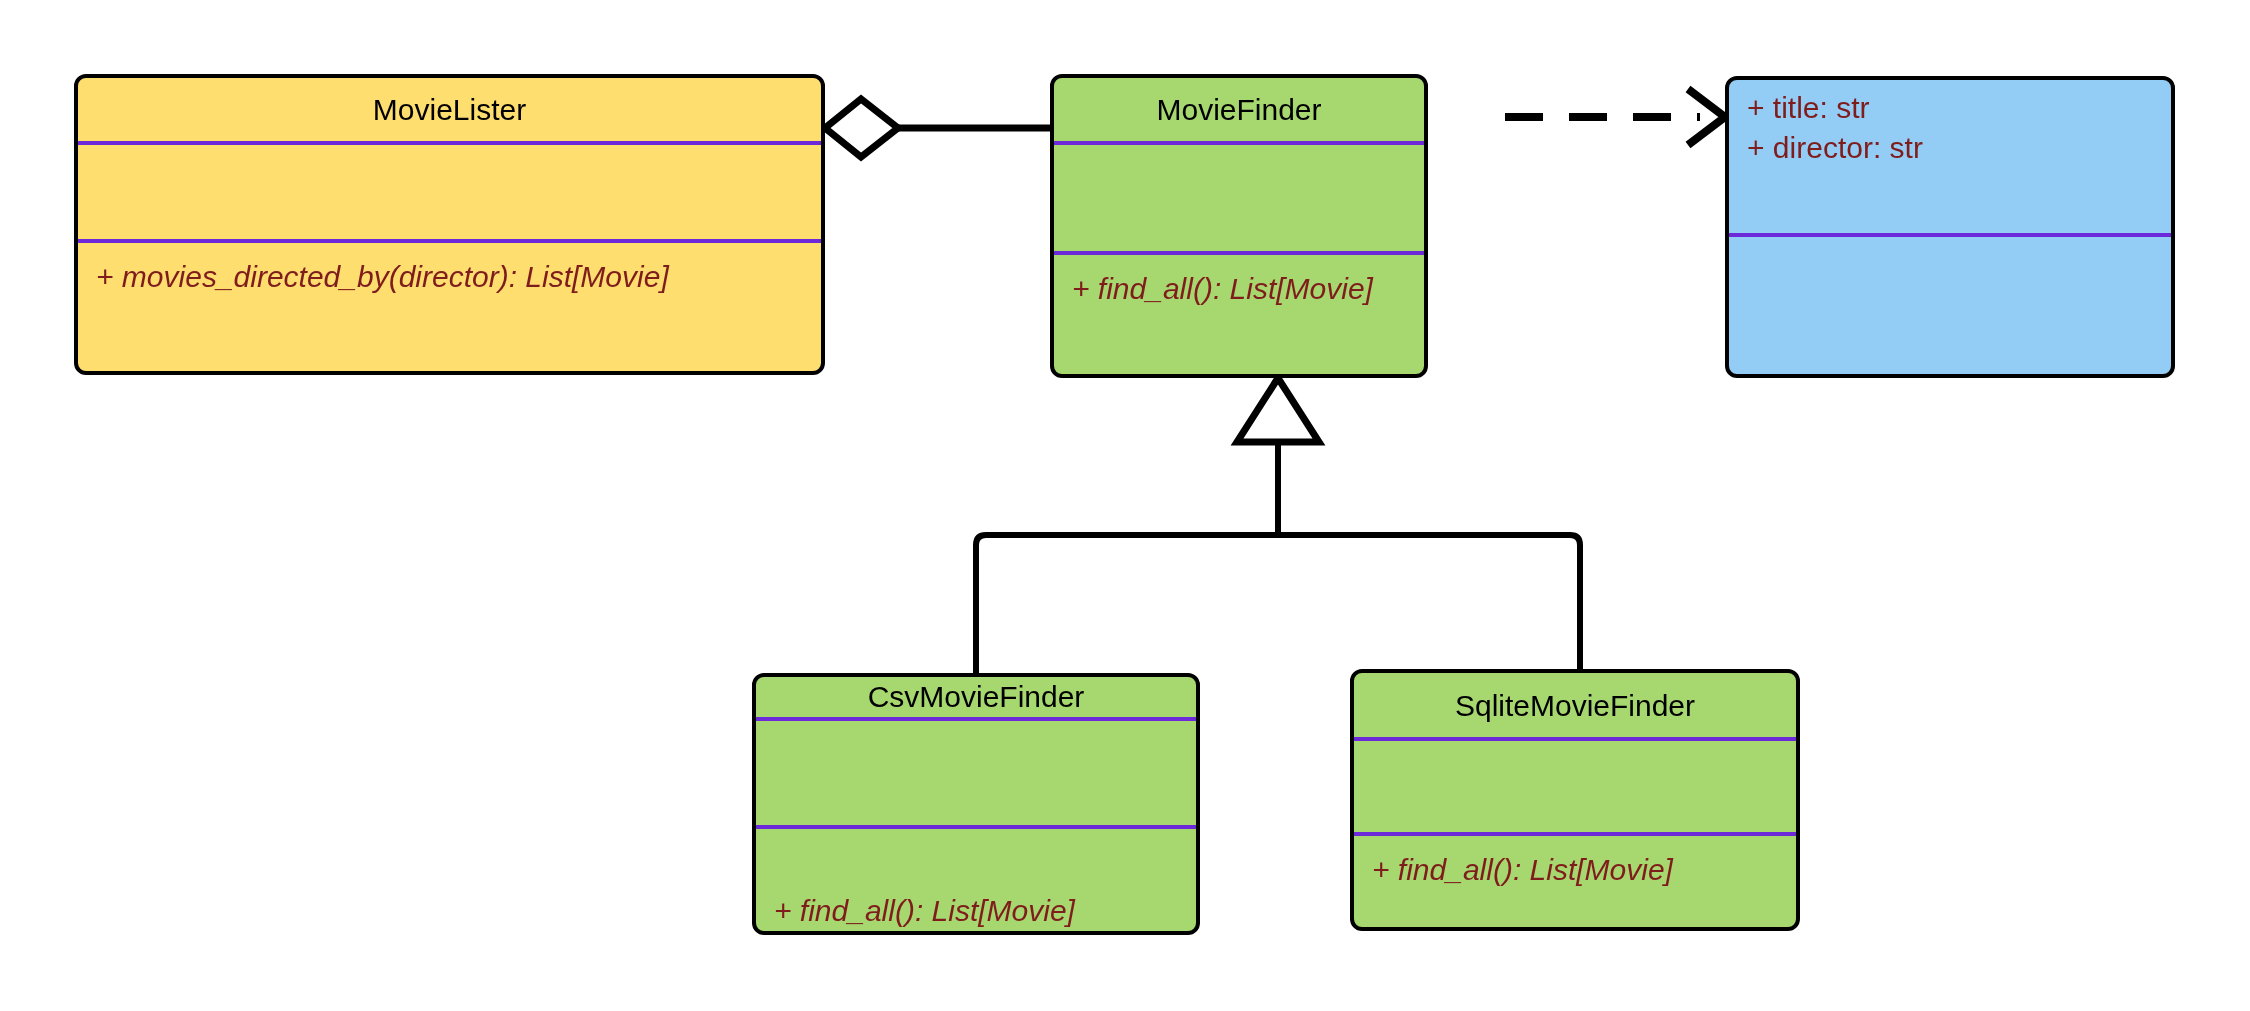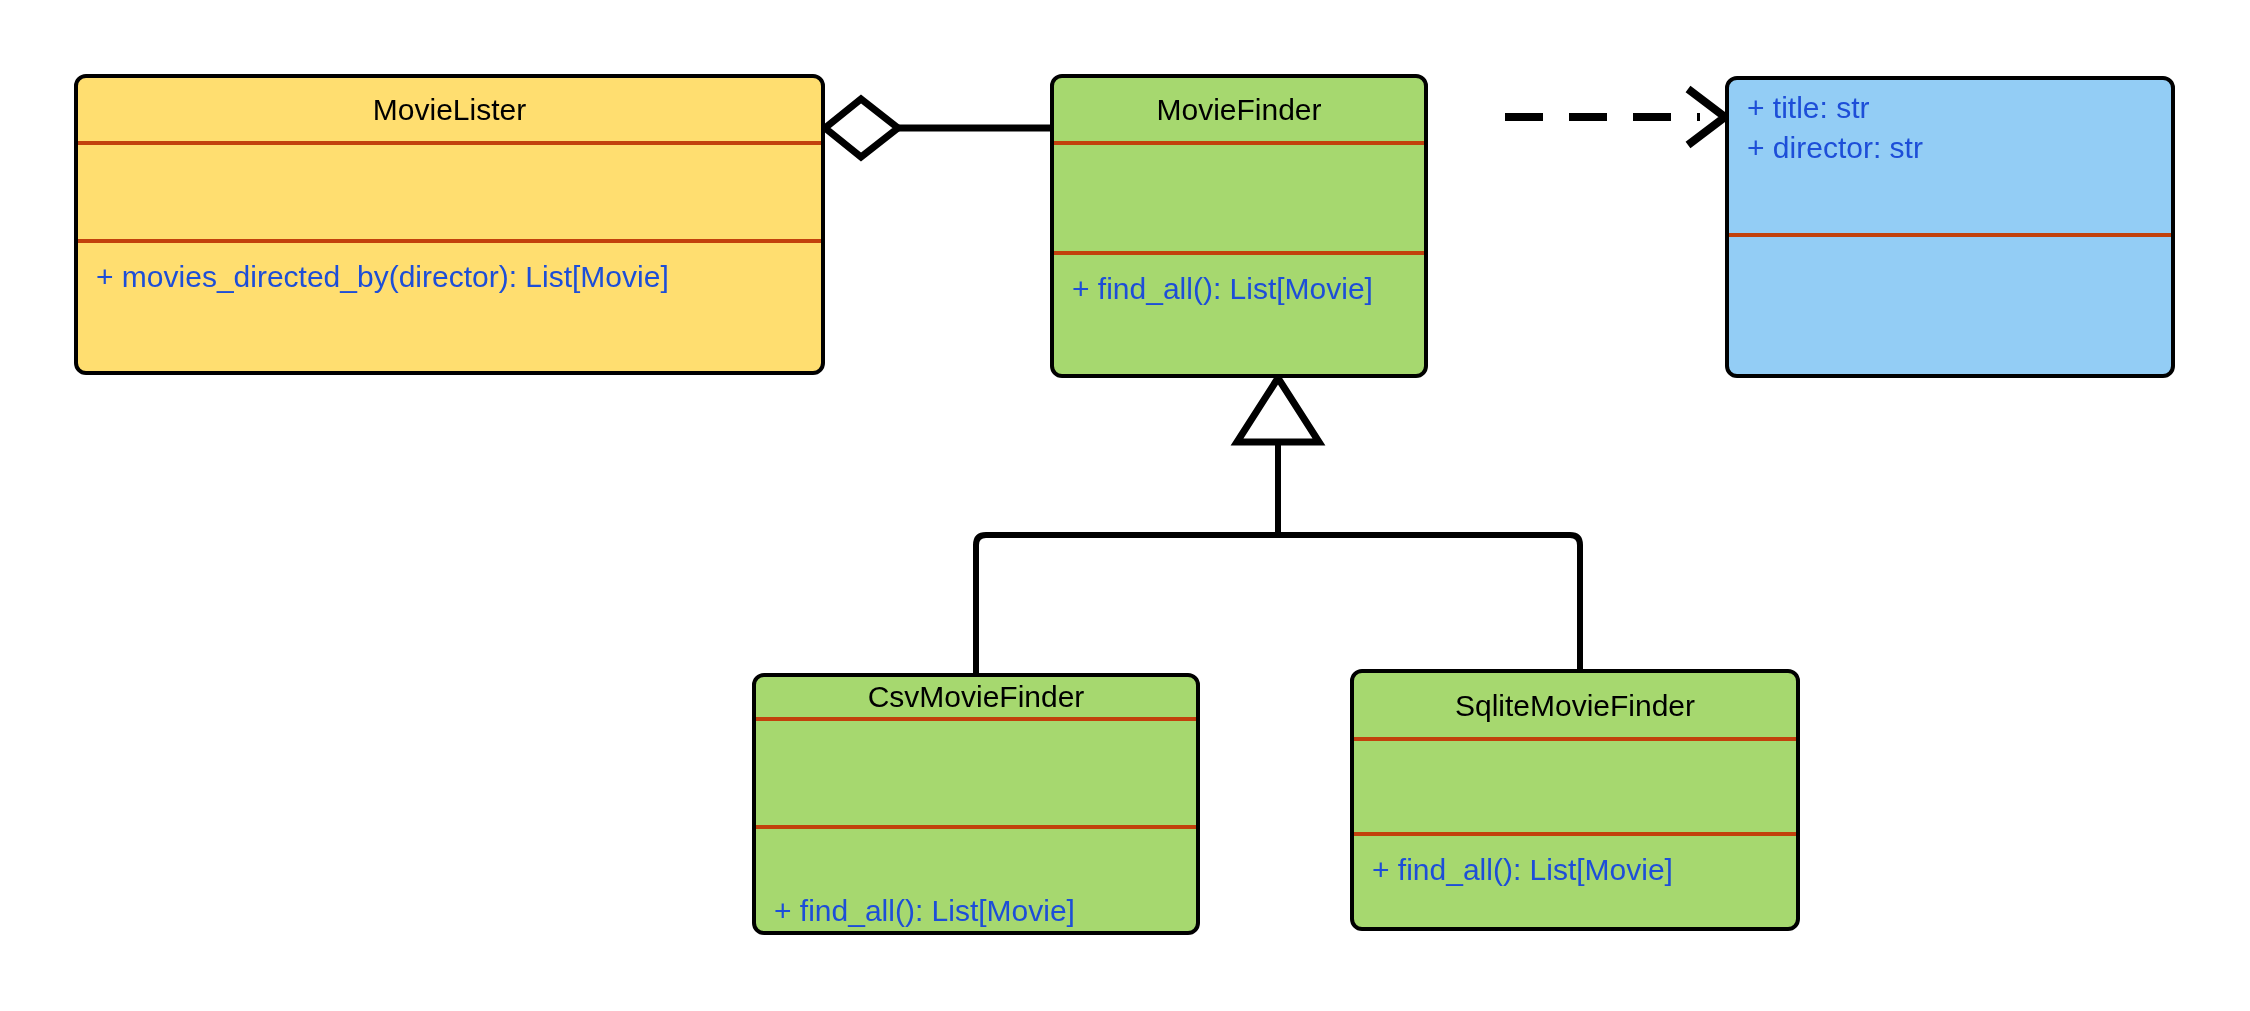--- a/index.html
+++ b/index.html
@@ -34,40 +34,41 @@
     overflow: hidden;
     display: flex;
     flex-direction: column;
     z-index: 5;
   }
   .compartment {
     box-sizing: border-box;
     position: relative;
   }
   .compartment.divided {
-    border-bottom: 4px solid #c2410c;
+    border-bottom: 4px solid #6d28d9;
   }
   .class-name {
     display: flex;
     align-items: center;
     justify-content: center;
     font-size: 30px;
     color: #000000;
     line-height: 1.1;
     text-align: center;
   }
   .member-list {
     padding: 8px 18px 0 18px;
     font-size: 30px;
-    color: #1d4ed8;
+    color: #7f1d1d;
     line-height: 1.32;
     text-align: left;
   }
   .member-list.pad-top {
     padding-top: 14px;
+    font-style: italic;
   }
   .member-row {
     white-space: nowrap;
   }
   .empty-compartment {
     
   }
 </style>
 </head>
 <body>

